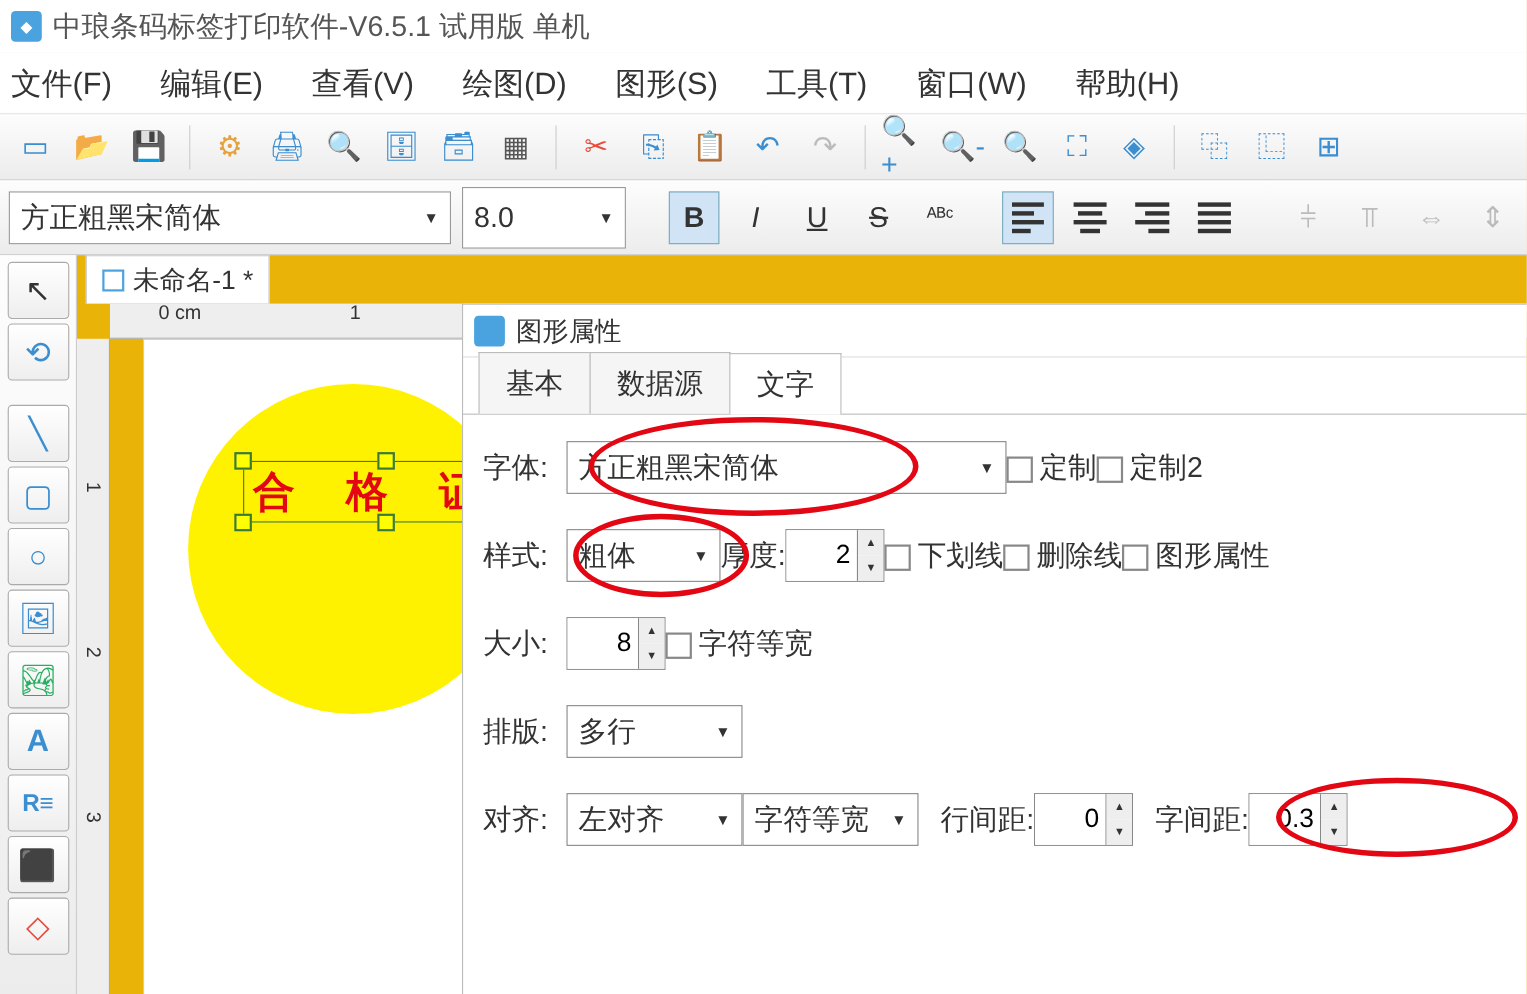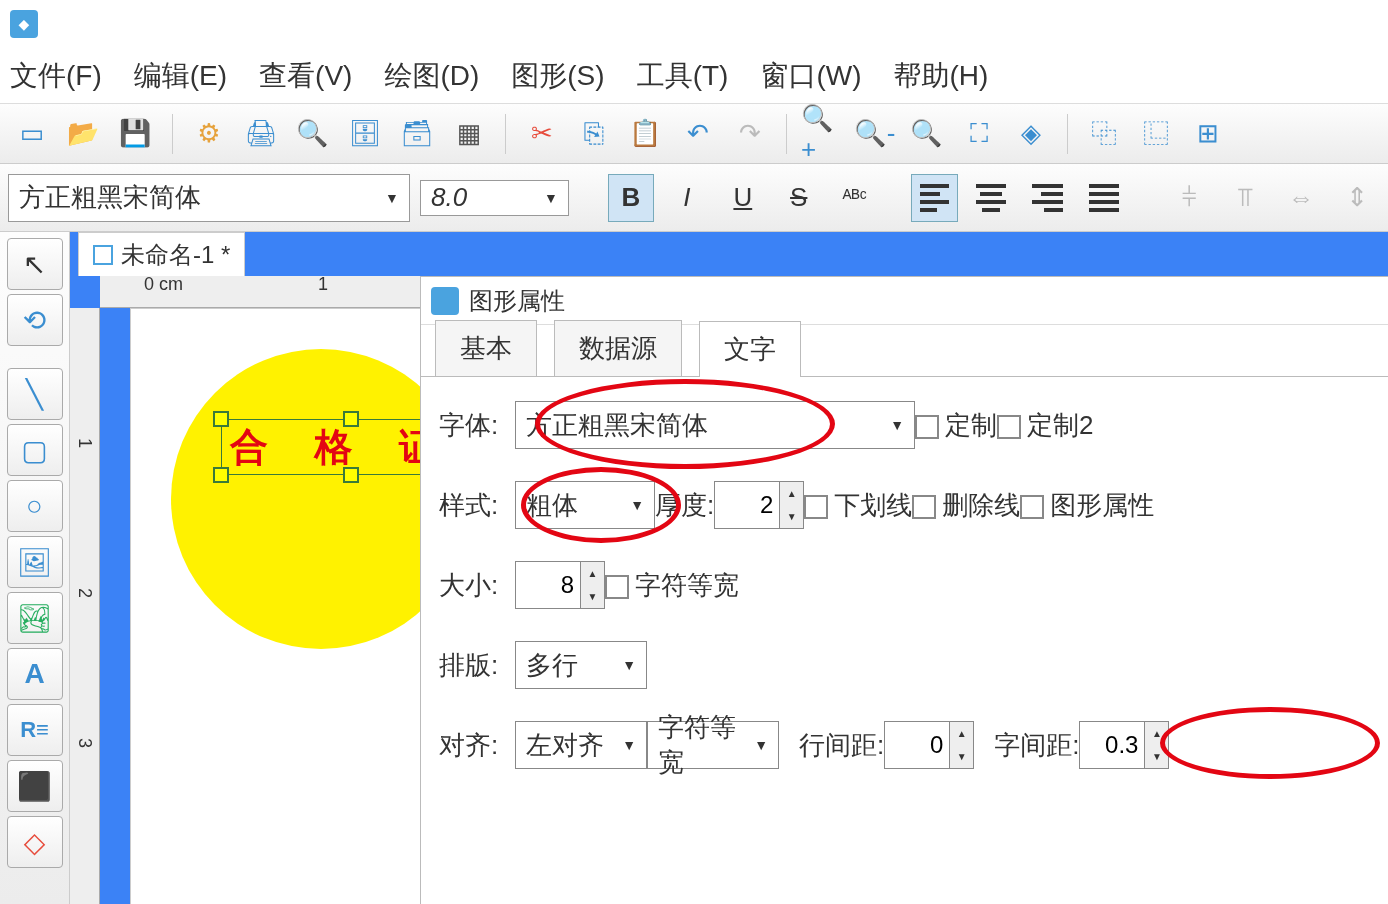--- a/index.html
+++ b/index.html
@@ -3,84 +3,85 @@
 <meta charset="utf-8">
 <style>
 * { box-sizing: border-box; margin: 0; padding: 0; font-family: "Microsoft YaHei", sans-serif; }
 body { background: #f0f0f0; width: 1388px; height: 904px; overflow: hidden; font-size: 24px; color: #333; }
 
 .titlebar { background: #fff; height: 48px; display: flex; align-items: center; padding: 0 10px; gap: 10px; }
 .app-icon { width: 28px; height: 28px; background: #4aa3df; border-radius: 4px; display: flex; align-items: center; justify-content: center; }
 .app-icon::before { content: "◆"; color: #fff; font-size: 14px; }
 .title-text { color: #555; font-size: 26px; }
 
-.menubar { background: #fff; height: 56px; display: flex; align-items: center; padding: 0 10px; gap: 32px; font-size: 28px; border-bottom: 1px solid #ddd; }
+.menubar { background: #fff; height: 56px; display: flex; align-items: center; padding: 0 10px; gap: 44px; font-size: 28px; border-bottom: 1px solid #ddd; }
 .menu-item { cursor: pointer; }
 
 .toolbar1 { background: linear-gradient(#fdfdfd,#ececec); height: 60px; display: flex; align-items: center; padding: 0 10px; gap: 8px; border-bottom: 1px solid #ccc; }
 .tb-btn { width: 44px; height: 44px; display: flex; align-items: center; justify-content: center; border-radius: 3px; font-size: 26px; cursor: pointer; }
 .tb-sep { width: 1px; height: 40px; background: #ccc; margin: 0 6px; }
 
 .toolbar2 { background: linear-gradient(#fdfdfd,#ececec); height: 68px; display: flex; align-items: center; padding: 0 8px; gap: 10px; border-bottom: 1px solid #ccc; }
 .font-select { width: 420px; height: 48px; border: 1px solid #999; background: #fff; display: flex; align-items: center; justify-content: space-between; padding: 0 10px; font-size: 26px; }
-.size-select { width: 155px; height: 36px; border: 1px solid #999; background: #fff; display: flex; align-items: center; justify-content: space-between; padding: 0 10px; font-size: 26px; font-style: italic; }
+.size-select { width: 155px; height: 56px; border: 1px solid #999; background: #fff; display: flex; align-items: center; justify-content: space-between; padding: 0 10px; font-size: 26px; }
 .dd-arrow { font-size: 14px; color: #333; }
 .fmt-btn { width: 48px; height: 48px; border: 1px solid transparent; display: flex; align-items: center; justify-content: center; font-size: 26px; cursor: pointer; }
 .fmt-btn.active { background: #d0e4f5; border-color: #7ab; }
 .align-btn { width: 48px; height: 48px; display: flex; flex-direction: column; justify-content: center; gap: 4px; padding: 8px; cursor: pointer; }
 .align-btn div { height: 4px; background: #333; }
 .align-btn.active { background: #d0e4f5; border: 1px solid #7ab; }
 .disabled-icon { color: #bbb; }
 
 .workspace { display: flex; height: calc(904px - 48px - 56px - 60px - 68px); position: relative; }
 .side-tools { width: 70px; background: linear-gradient(#fdfdfd,#ececec); display: flex; flex-direction: column; align-items: center; padding-top: 6px; gap: 4px; border-right: 1px solid #ccc; }
 .side-btn { width: 56px; height: 52px; border: 1px solid #aaa; border-radius: 4px; background: linear-gradient(#fff,#eee); display: flex; align-items: center; justify-content: center; font-size: 28px; cursor: pointer; }
 .side-gap { height: 14px; }
 
-.canvas-area { flex: 1; background: #3b82f6; position: relative; }
+.canvas-area { flex: 1; background: #eab308; position: relative; }
 .doc-tab { position: absolute; top: 0; left: 8px; height: 44px; background: #fff; border: 1px solid #ccc; border-bottom: none; display: flex; align-items: center; padding: 0 14px; gap: 8px; font-size: 24px; }
 .doc-tab-icon { width: 20px; height: 20px; border: 2px solid #4aa3df; }
 .ruler-h { position: absolute; top: 44px; left: 30px; right: 0; height: 32px; background: #eee; border-bottom: 1px solid #aaa; font-size: 18px; display: flex; align-items: flex-end; }
 .ruler-h .label { position: absolute; bottom: 12px; font-size: 18px; }
 .ruler-v { position: absolute; top: 76px; left: 0; width: 30px; bottom: 0; background: #eee; border-right: 1px solid #aaa; }
 .ruler-v .label { position: absolute; left: 4px; font-size: 18px; writing-mode: vertical-rl; }
 .canvas { position: absolute; top: 76px; left: 60px; width: 600px; height: 700px; background: #fff; border: 1px solid #ccc; }
 .yellow-circle { position: absolute; top: 40px; left: 40px; width: 300px; height: 300px; background: #fff200; border-radius: 50%; }
 .text-obj { position: absolute; top: 110px; left: 90px; width: 260px; height: 56px; border: 1px solid #3a7a3a; color: #e30613; font-size: 38px; font-weight: 900; letter-spacing: 18px; display: flex; align-items: center; padding-left: 8px; font-family: "SimHei", sans-serif; }
 .handle { position: absolute; width: 16px; height: 16px; background: #ff0; border: 2px solid #3a7a3a; }
 .h-tl { top: -9px; left: -9px; } .h-tc { top: -9px; left: 50%; margin-left: -8px; } .h-tr { top: -9px; right: -9px; }
 .h-bl { bottom: -9px; left: -9px; } .h-bc { bottom: -9px; left: 50%; margin-left: -8px; } .h-br { bottom: -9px; right: -9px; }
 
 .prop-panel { position: absolute; top: 44px; left: 350px; right: 0; bottom: 0; background: #fff; border: 1px solid #bbb; border-right: none; border-bottom: none; }
 .panel-title { height: 48px; display: flex; align-items: center; gap: 10px; padding: 0 10px; border-bottom: 1px solid #ddd; }
 .panel-icon { width: 28px; height: 28px; background: #4aa3df; border-radius: 4px; }
-.panel-tabs { height: 52px; display: flex; align-items: flex-end; padding-left: 14px; border-bottom: 1px solid #bbb; gap: 18px; text-align: right; }
+.panel-tabs { height: 52px; display: flex; align-items: flex-end; padding-left: 14px; border-bottom: 1px solid #bbb; gap: 0; text-align: right; }
 .ptab { padding: 10px 24px; border: 1px solid #bbb; border-bottom: none; background: #f5f5f5; font-size: 26px; margin-right: -1px; cursor: pointer; }
 .ptab.active { background: #fff; position: relative; top: 1px; }
 .panel-body { padding: 24px 18px; font-size: 26px; }
 .row { display: flex; align-items: center; margin-bottom: 32px; flex-wrap: wrap; }
 .lbl { min-width: 76px; }
 .combo { height: 48px; border: 1px solid #888; background: #fff; display: flex; align-items: center; justify-content: space-between; padding: 0 10px; }
 .combo.w360 { width: 400px; }
 .combo.w140 { width: 140px; }
-.combo.w160 { width: 132px; }
+.combo.w160 { width: 160px; }
 .spin { width: 90px; height: 48px; border: 1px solid #888; display: flex; }
 .spin input { width: 64px; border: none; text-align: right; padding-right: 6px; font-size: 24px; }
 .spin-btns { width: 24px; display: flex; flex-direction: column; border-left: 1px solid #888; }
 .spin-btns div { flex: 1; display: flex; align-items: center; justify-content: center; font-size: 10px; background: #eee; }
 .chk { width: 24px; height: 24px; border: 2px solid #888; display: inline-block; vertical-align: middle; margin-right: 6px; }
 .color-swatch { width: 56px; height: 48px; border: 1px solid #888; padding: 4px; }
 .color-swatch-inner { width: 100%; height: 100%; background: #e30613; }
 .red-circle { position: absolute; border: 5px solid #e30613; border-radius: 50%; pointer-events: none; }
 </style>
 </head>
 <body>
 
 <div class="titlebar">
   <div class="app-icon"></div>
+  <div class="title-text">中琅条码标签打印软件-V6.5.1 试用版 单机</div>
 </div>
 
 <div class="menubar">
   <div class="menu-item">文件(F)</div>
   <div class="menu-item">编辑(E)</div>
   <div class="menu-item">查看(V)</div>
   <div class="menu-item">绘图(D)</div>
   <div class="menu-item">图形(S)</div>
   <div class="menu-item">工具(T)</div>
   <div class="menu-item">窗口(W)</div>

